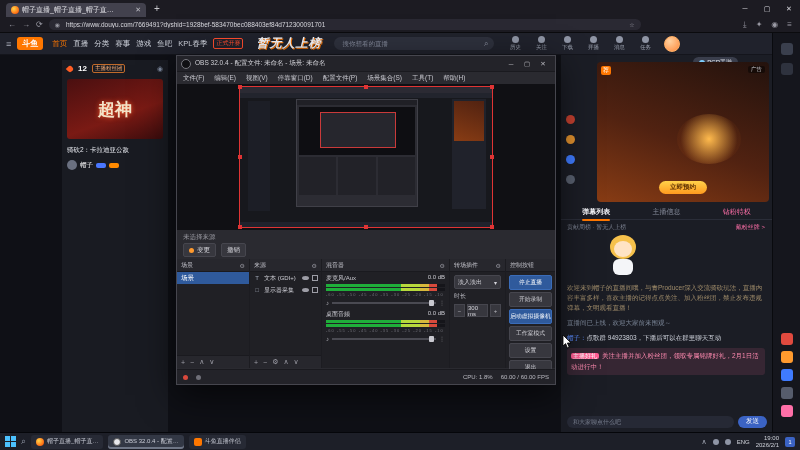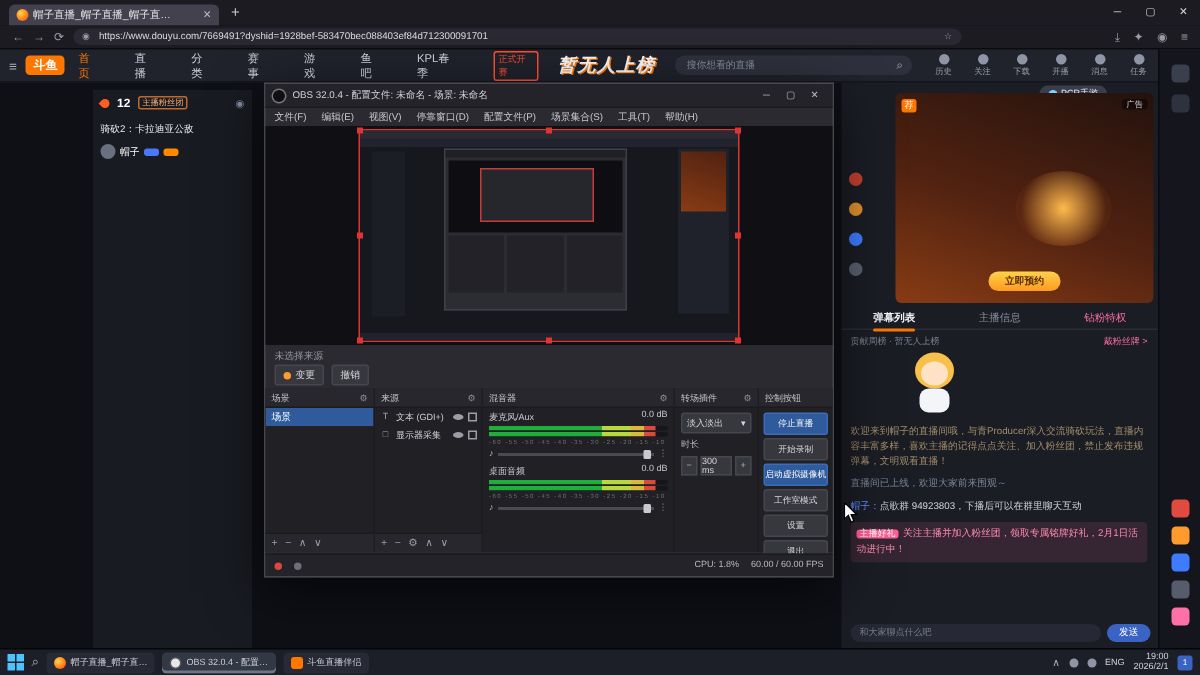--- a/index.html
+++ b/index.html
@@ -19,21 +19,21 @@
   .nav-ico{color:#9a9aa4;font-size:8px;}
   .url-field{flex:1;max-width:580px;height:11px;background:#2a2933;border-radius:6px;display:flex;align-items:center;gap:4px;padding:0 6px;}
   .url-glyph{font-size:6px;color:#9a9aa4;}
   .url-input{flex:1;background:transparent;border:none;outline:none;color:#d8d8de;font-size:6.5px;font-family:inherit;}
   .urlbar-right{display:flex;gap:9px;color:#9a9aa4;font-size:8px;margin-left:auto;align-items:center;}
 
   
   .siteheader{position:absolute;left:0;top:33px;width:800px;height:22px;background:#20222c;display:flex;align-items:center;padding:0 6px;box-sizing:border-box;border-bottom:1px solid #14151c;}
   .sh-menu{color:#a9aebb;font-size:9px;margin-right:6px;}
   .sh-logo{background:#ff7700;color:#fff;font-size:8px;font-weight:bold;padding:1px 5px;border-radius:3px;margin-right:9px;flex:none;}
-  .sh-nav{display:flex;gap:23px;font-size:7.5px;color:#cdd1da;align-items:center;justify-content:space-between;}
+  .sh-nav{display:flex;gap:6px;font-size:7.5px;color:#cdd1da;align-items:center;justify-content:space-between;}
   .sh-nav .first{color:#ff7700;}
   .sh-badge{color:#ff4d2e;font-size:6px;border:1px solid #ff4d2e;border-radius:2px;padding:0 2px;}
   .sh-banner{font-size:12px;font-weight:bold;font-style:italic;color:#f5f6fa;text-shadow:1px 1px 0 #ff7700;letter-spacing:1px;margin-left:13px;white-space:nowrap;}
   .sh-search{margin-left:13px;width:148px;height:13px;background:#2e313d;border-radius:7px;display:flex;align-items:center;padding:0 6px;gap:4px;}
   .sh-search input{flex:1;background:none;border:none;outline:none;font-size:6.5px;color:#d0d3dc;font-family:inherit;min-width:0;}
   .sh-search input::placeholder{color:#858b9c;}
   .search-ico{color:#9aa0b0;font-size:8px;}
   .sh-actions{display:flex;gap:6px;margin-left:11px;}
   .sh-action{display:flex;flex-direction:column;align-items:center;gap:1px;width:20px;}
   .sh-action .ico{width:7px;height:7px;border-radius:50%;background:#8f95a5;}
@@ -274,20 +274,23 @@
     <span class="sh-avatar"></span>
   </div>
 
   <div class="lp">
     <div class="lp-head">
       <span class="lp-flame"></span>
       <span class="lp-count">12</span>
       <span class="lp-badge">主播粉丝团</span>
       <span class="lp-shield">◉</span>
     </div>
+    <div class="lp-promo">
+        <span>超神</span>
+      </div>
     <div class="lp-title">骑砍2：卡拉迪亚公敌</div>
     <div class="lp-streamer">
       <span class="lp-avatar"></span>
       <span class="lp-name">帽子</span>
       <span class="chip blue"></span>
       <span class="chip orange"></span>
     </div>
   </div>
 
   <div class="chat">

